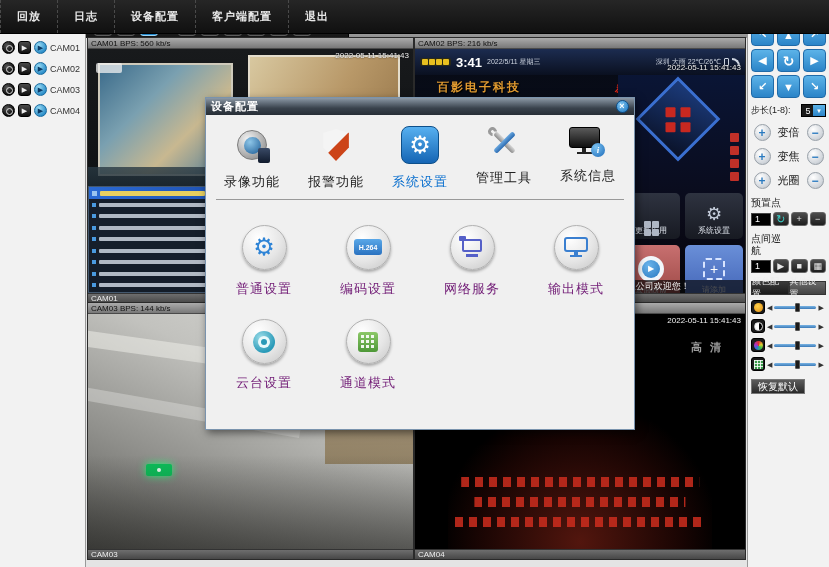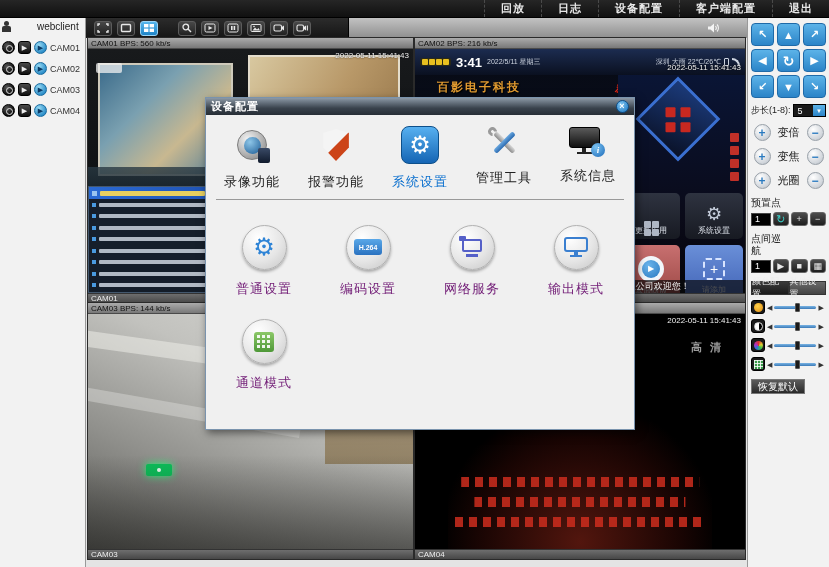--- a/index.html
+++ b/index.html
@@ -1,22 +1,22 @@
 <!DOCTYPE html>
 <html><head>
 <meta charset="utf-8">
 <style>
   html,body{margin:0;padding:0;background:#888;}
   *{box-sizing:border-box;}
   #app{position:relative;width:829px;height:567px;background:#f0f0f0;overflow:hidden;
        font-family:"Liberation Sans","DejaVu Sans",sans-serif;-webkit-font-smoothing:antialiased;}
 
   
-  .topbar{position:absolute;left:0;top:0;width:829px;height:18px;background:linear-gradient(#262626,#101010);
-          display:flex;justify-content:flex-end;align-items:stretch;border-bottom:1px solid #000;z-index:40;}
+  .topbar{position:absolute;left:0;top:0;width:829px;height:34px;background:linear-gradient(#262626,#101010);
+          display:flex;align-items:stretch;border-bottom:1px solid #000;z-index:40;}
   .topbar .tb-button{color:#e8e8e8;font-size:11px;font-weight:bold;padding:0 16px;display:flex;align-items:center;
           border-left:1px dashed #4a4a4a;cursor:pointer;letter-spacing:1px;}
 
   
   .left-sidebar{position:absolute;left:0;top:18px;width:86px;height:549px;background:#f2f2f2;border-right:1px solid #999;z-index:5;}
   .lsb-header{display:flex;align-items:center;gap:3px;padding:3px 2px 5px 2px;}
   .lsb-header .wc-icon{width:9px;height:11px;position:relative;}
   .lsb-header .wc-icon:before{content:"";position:absolute;left:2px;top:0;width:5px;height:5px;background:#333;border-radius:50%;}
   .lsb-header .wc-icon:after{content:"";position:absolute;left:0;top:5px;width:9px;height:6px;background:#333;border-radius:2px 2px 0 0;}
   .lsb-title{font-size:10px;color:#222;margin-left:23px;}
@@ -133,21 +133,21 @@
   .red-row{position:absolute;left:50%;transform:translateX(-50%);height:10px;filter:blur(.4px);
            background:repeating-linear-gradient(90deg,rgba(205,45,30,.85) 0 8px,transparent 8px 14px);}
 
   
   .right-sidebar{position:absolute;left:747px;top:18px;width:82px;height:549px;background:#f2f2f2;border-left:1px solid #999;
                  padding:5px 3px;z-index:5;font-size:9px;color:#222;}
   .ptz-pad{display:grid;grid-template-columns:repeat(3,23px);grid-auto-rows:23px;gap:3px;justify-content:center;}
   .ptz-btn{border-radius:4px;background:linear-gradient(#5cb3e8,#2b84c8);border:1px solid #1f6aa8;color:#fff;
            font-size:11px;font-weight:bold;display:flex;align-items:center;justify-content:center;cursor:pointer;}
   .ptz-btn.center{font-size:14px;}
-  .step-row{display:flex;align-items:center;gap:2px;margin-top:6px;}
+  .step-row{display:flex;align-items:center;gap:10px;margin-top:6px;}
   .step-label{font-size:9px;}
   .step-select{flex:1;height:13px;background:#1a1a1a;color:#fff;font-size:9px;display:flex;align-items:center;
                justify-content:space-between;padding-left:4px;cursor:pointer;border:1px solid #000;}
   .step-select .dd{width:12px;height:100%;background:linear-gradient(#5cb3e8,#2b84c8);color:#fff;font-size:6px;
                display:flex;align-items:center;justify-content:center;}
   .zfi-row{display:flex;align-items:center;justify-content:center;gap:6px;margin-top:7px;}
   .round-sm{width:17px;height:17px;border-radius:50%;background:radial-gradient(circle at 35% 30%,#fff,#cfd4da 70%,#aab0b8);
             border:1px solid #98a0a8;color:#2a7ac0;font-size:12px;font-weight:bold;display:flex;align-items:center;
             justify-content:center;cursor:pointer;line-height:1;}
   .zfi-label{font-size:11px;width:24px;text-align:center;}
@@ -705,20 +705,30 @@
             <span class="gi-mon">
                 <span class="scr"></span>
                 <span class="stand"></span>
                 <span class="base"></span>
               </span>
           </span>
           <span class="dlg-item-label">输出模式</span>
         </div>
         <div class="dlg-item">
           <span class="circle-btn">
+            <span class="gi-ptz">
+                <span class="ring">
+                  <span class="dot"></span>
+                </span>
+              </span>
+          </span>
+          <span class="dlg-item-label">云台设置</span>
+        </div>
+        <div class="dlg-item">
+          <span class="circle-btn">
             <span class="gi-chan">
               <i style="left:3px;top:3px"></i>
                 <i style="left:8px;top:3px"></i>
                 <i style="left:13px;top:3px"></i>
               <i style="left:3px;top:8px"></i>
                 <i style="left:8px;top:8px"></i>
                 <i style="left:13px;top:8px"></i>
               <i style="left:3px;top:13px"></i>
                 <i style="left:8px;top:13px"></i>
                 <i style="left:13px;top:13px"></i>

